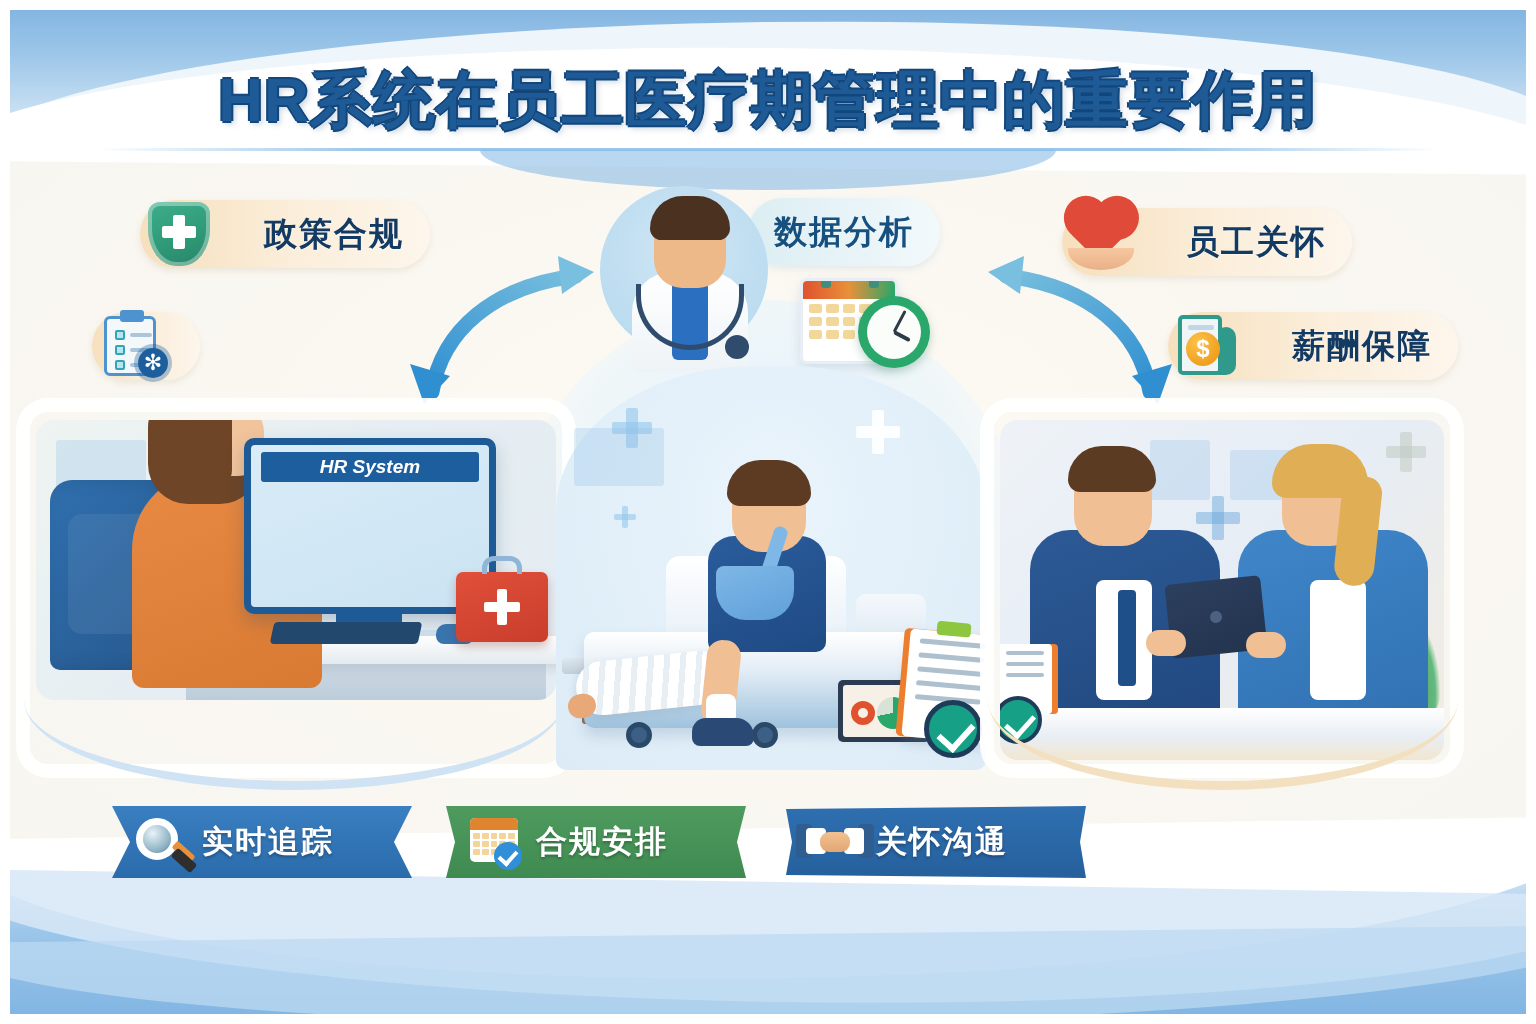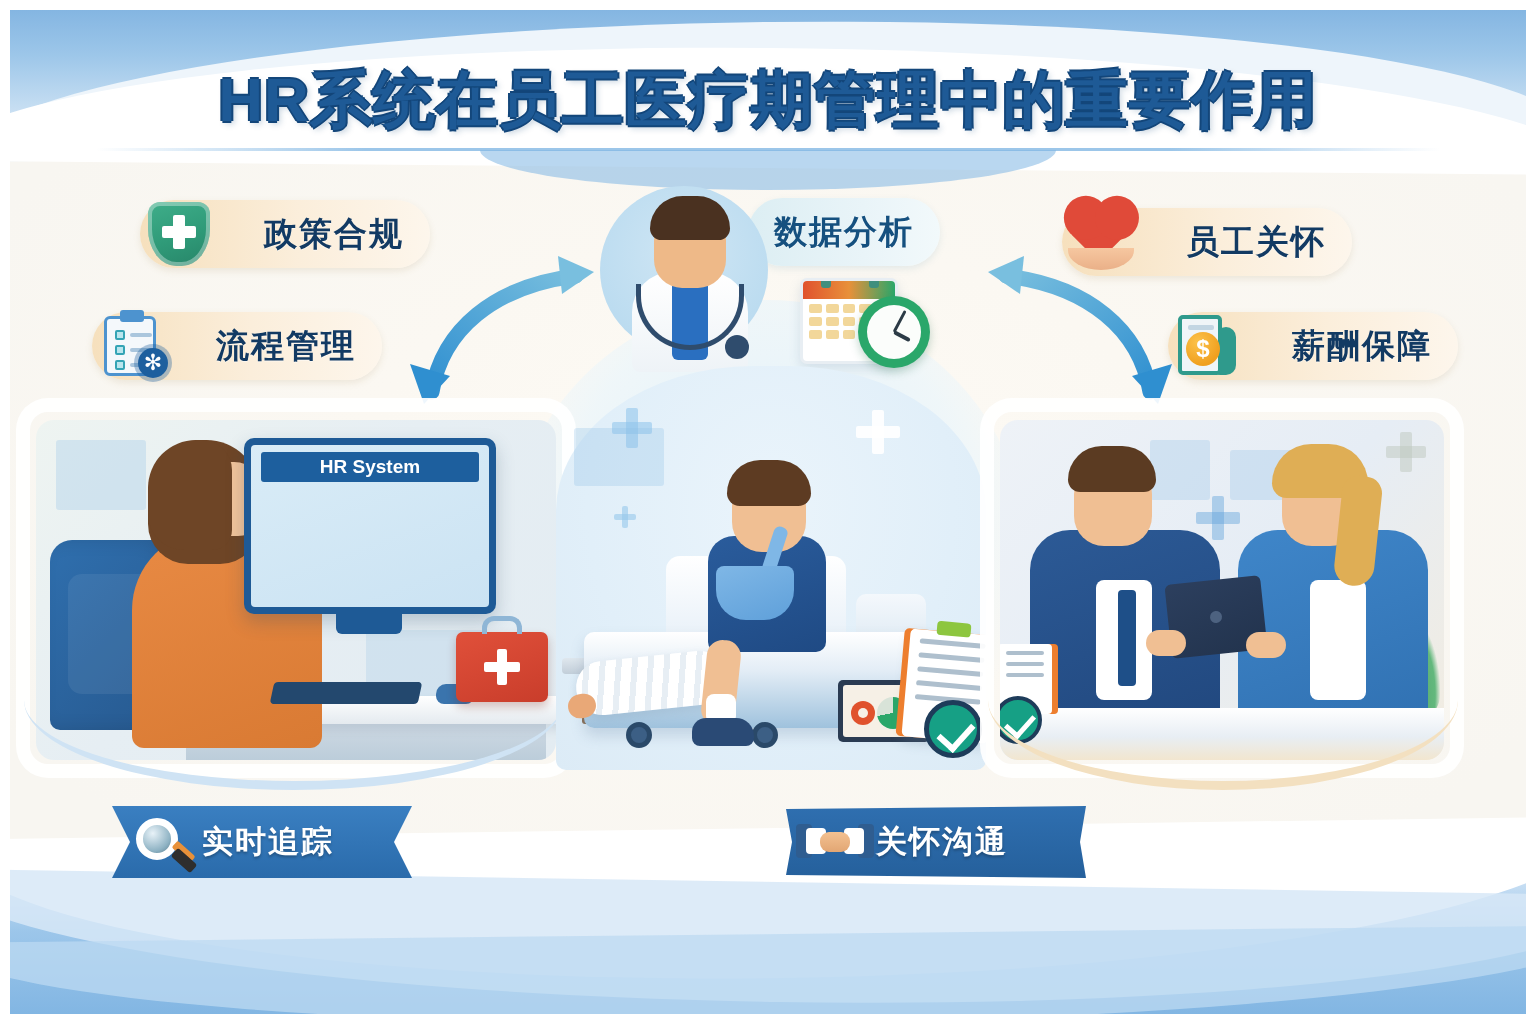--- a/index.html
+++ b/index.html
@@ -218,21 +218,21 @@
 
   
   .center-glow {
     position: absolute; left: 508px; top: 300px; width: 520px; height: 470px;
     background: radial-gradient(ellipse at 50% 45%, rgba(223,240,250,.95) 0%, rgba(232,245,252,.65) 55%, rgba(240,248,253,0) 78%);
     border-radius: 50% 50% 16% 16% / 55% 55% 10% 10%;
   }
 
   
   .scene { position: absolute; overflow: hidden; }
-  #scene-left   { left: 36px;  top: 420px; width: 520px; height: 340px; border-radius: 18px; }
+  #scene-left   { left: 36px;  top: 420px; width: 520px; height: 280px; border-radius: 18px; font-style: italic; }
   #scene-center { left: 556px; top: 366px; width: 430px; height: 404px; }
   #scene-right  { left: 1000px; top: 420px; width: 444px; height: 340px; border-radius: 18px; }
 
   .scene-bg-left {
     position: absolute; inset: 0;
     background: linear-gradient(135deg, #eef4f1 0%, #e6eef3 45%, #e3ecf2 100%);
   }
   .scene-bg-right {
     position: absolute; inset: 0;
     background: linear-gradient(135deg, #eef2f7 0%, #e6edf5 50%, #f2ece0 100%);
@@ -730,21 +730,20 @@
             <i></i>
             <b></b>
           </div>
         <div class="row r3">
             <i></i>
             <b></b>
           </div>
       </div>
       <div class="ico-gear"></div>
     </div>
-    <div class="pill-label">流程管理</div>
   </div>
 
   <div class="pill cool" id="pill-health">
     <div class="pill-label">数据分析</div>
   </div>
 
   <div class="pill warm" id="pill-care">
     <div class="pill-icon">
       <div class="ico-heart">
           <div class="h"></div>
@@ -943,20 +942,46 @@
   <div class="scene-frame" id="frame-right"></div>
   <div class="arc-right"></div>
 
   <div class="ribbon" id="ribbon-track">
     <div class="ribbon-icon">
       <div class="ico-magnify"></div>
     </div>
     <div class="ribbon-label">实时追踪</div>
   </div>
 
+  <div class="ribbon" id="ribbon-comply">
+    <div class="ribbon-icon">
+      <div class="ico-cal2">
+        <div class="t"></div>
+        <div class="g">
+            <i></i>
+            <i></i>
+            <i></i>
+            <i></i>
+            <i></i>
+            <i></i>
+            <i></i>
+            <i></i>
+            <i></i>
+            <i></i>
+            <i></i>
+            <i></i>
+            <i></i>
+            <i></i>
+            <i></i>
+          </div>
+      </div>
+      <div class="ico-cal2-check"></div>
+    </div>
+    <div class="ribbon-label">合规安排</div>
+  </div>
 
   <div class="ribbon" id="ribbon-care">
     <div class="ribbon-icon">
       <div class="ico-shake">
         <div class="sleeve l"></div>
           <div class="sleeve r"></div>
         <div class="cuff l"></div>
           <div class="cuff r"></div>
         <div class="grip"></div>
       </div>

